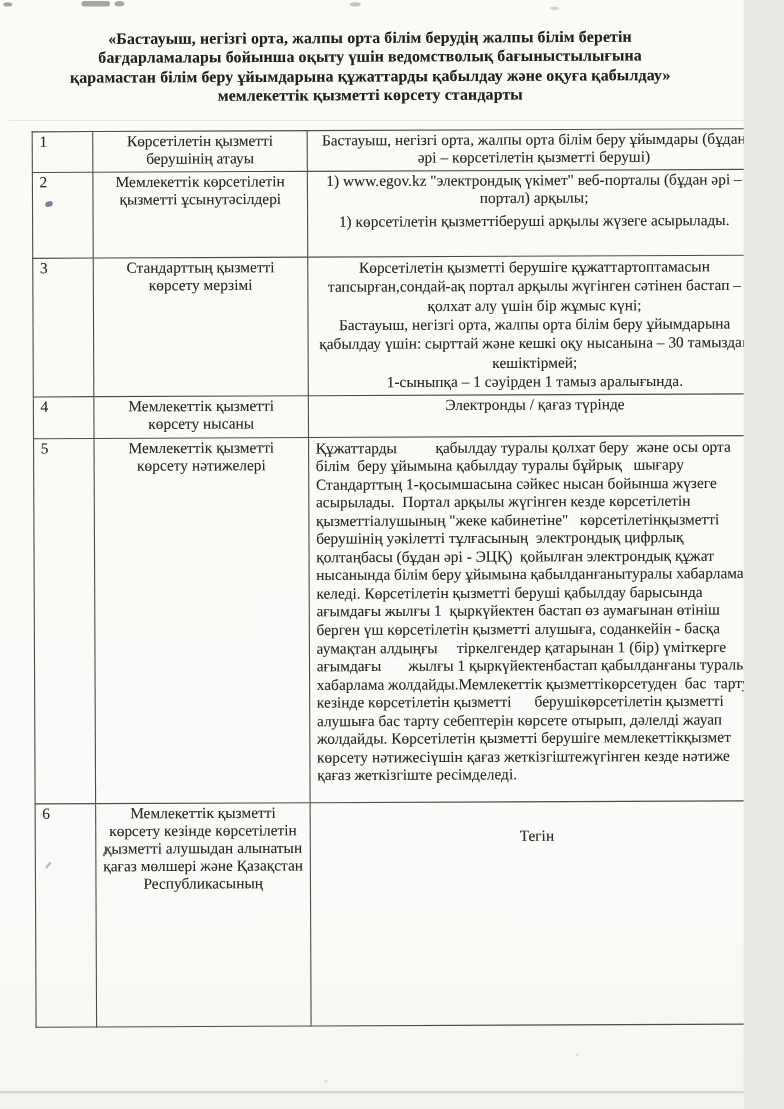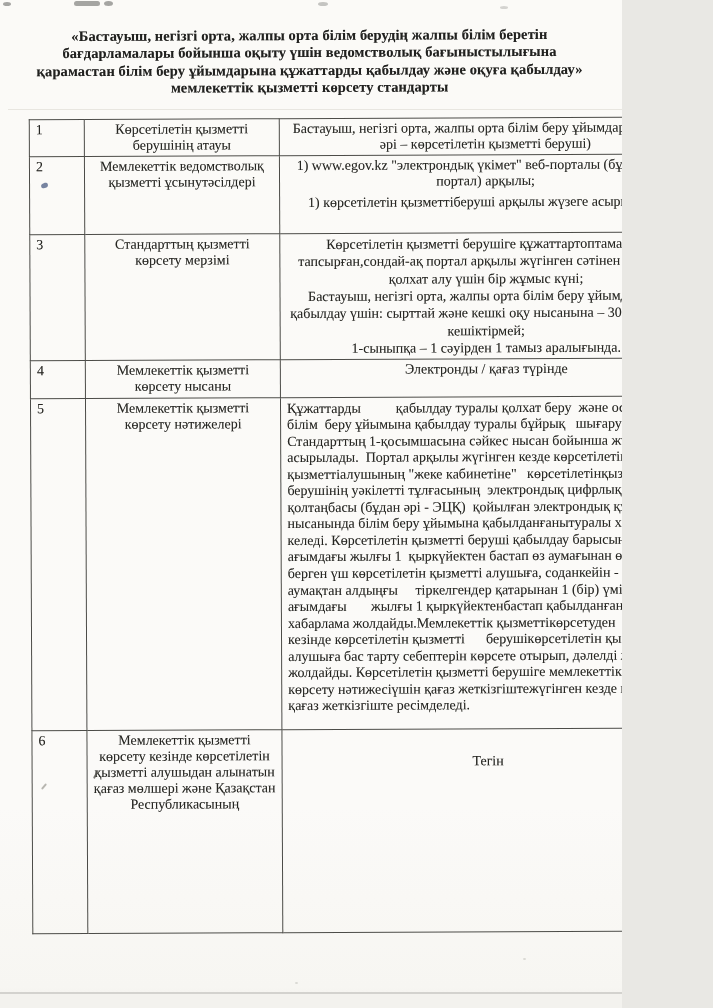--- a/index.html
+++ b/index.html
@@ -2,21 +2,21 @@
 <html><head>
 <meta charset="utf-8">
 <style>
   html,body{margin:0;padding:0;}
   body{
     width:713px;height:1008px;overflow:hidden;
     background:#e9e8e4;
     font-family:"Liberation Serif","DejaVu Serif",serif;
   }
   .scan{
-    position:relative;width:622px;height:1008px;
+    position:relative;width:676px;height:1008px;
     background:linear-gradient(180deg,#fbfaf7 0%,#fbfaf8 80%,#f7f6f2 98%,#efeeea 100%);
     overflow:hidden;
   }
   .doc{
     position:absolute;inset:0;
     transform:rotate(-0.25deg);
     transform-origin:50% 40%;
     color:#262622;
   }
   .title{
@@ -124,21 +124,21 @@
 
       <tbody>
           <tr class="h1">
         <td class="num">1</td>
         <td class="label">Көрсетілетін қызметті берушінің атауы</td>
         <td class="content">Бастауыш, негізгі орта, жалпы орта білім беру ұйымдары (бұдан әрі – көрсетілетін қызметті беруші)</td>
       </tr>
 
       <tr class="h2">
         <td class="num">2</td>
-        <td class="label">Мемлекеттік  ведомстволық қызметті  ұсынутәсілдері</td>
+        <td class="label">Мемлекеттік  көрсетілетін қызметті  ұсынутәсілдері</td>
         <td class="content">
           <p>1) www.egov.kz "электрондық үкімет" веб-порталы (бұдан  әрі – портал) арқылы;</p>
           <p class="gap">1)    көрсетілетін қызметтіберуші арқылы жүзеге асырылады.</p>
         </td>
       </tr>
 
       <tr class="h3">
         <td class="num">3</td>
         <td class="label">Стандарттың қызметті көрсету мерзімі</td>
         <td class="content">

